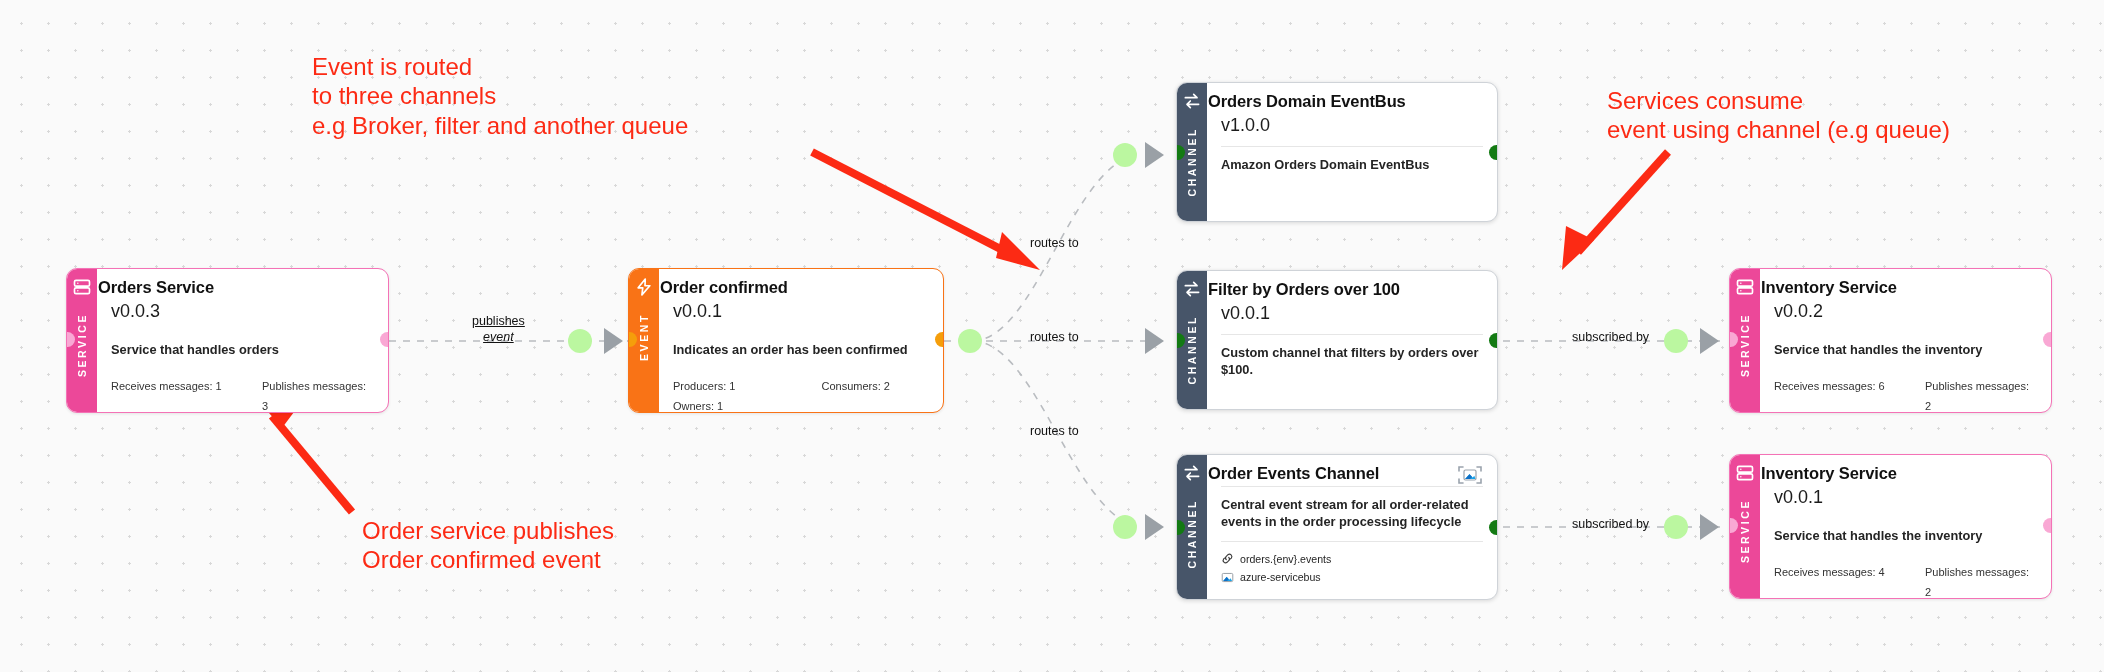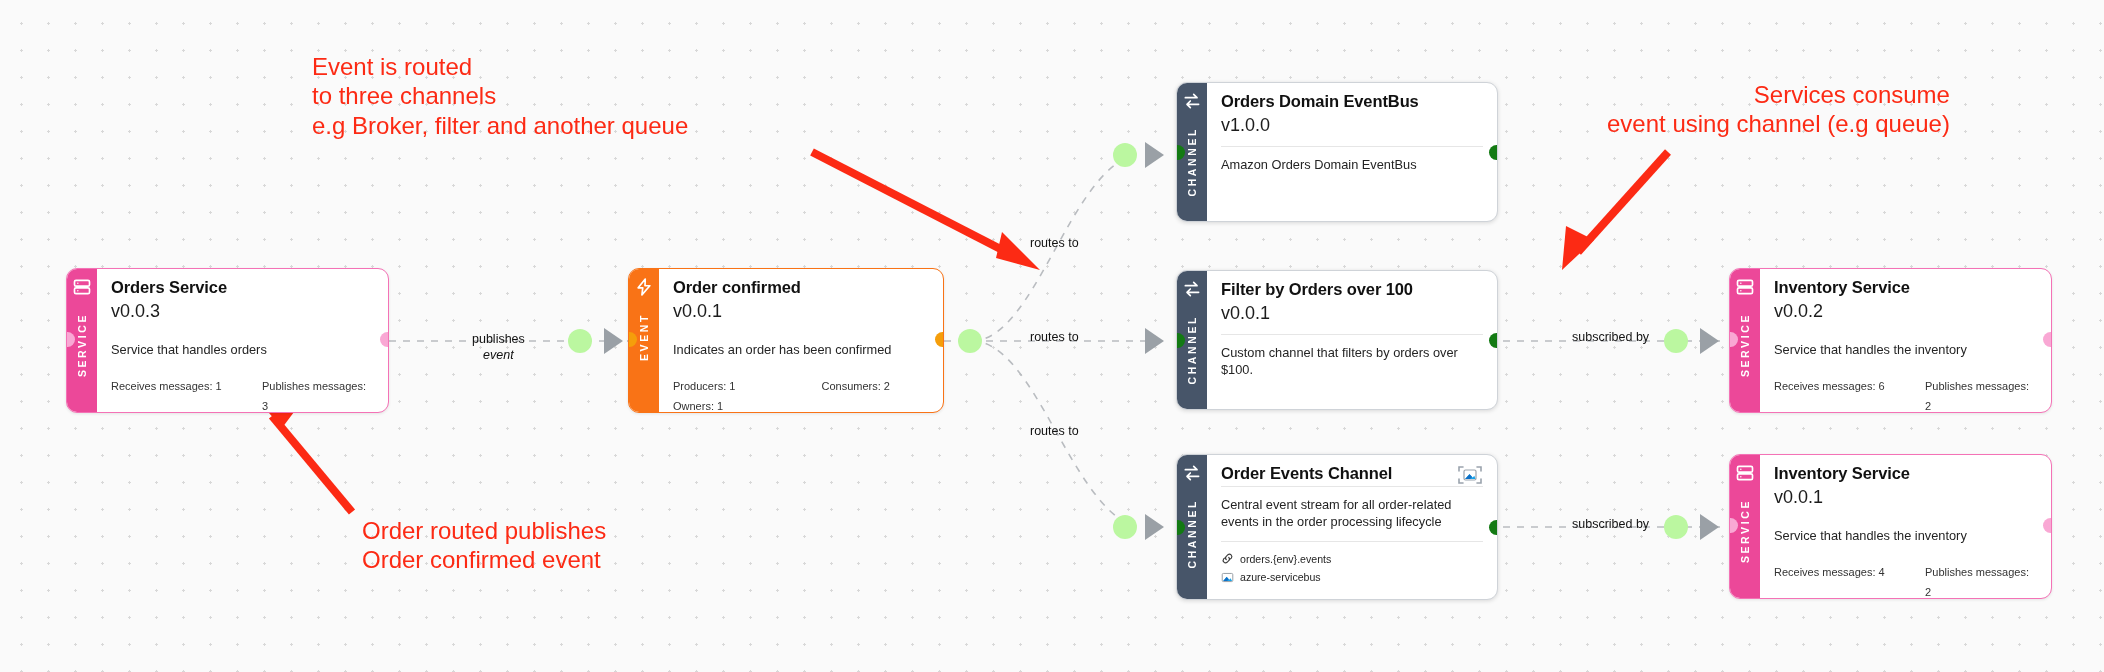--- a/index.html
+++ b/index.html
@@ -67,21 +67,21 @@
     white-space: nowrap;
   }
   .body {
     flex: 1 1 auto;
     display: flex;
     flex-direction: column;
     min-width: 0;
     padding: 0;
   }
   .hdr {
-    padding: 9px 14px 0 14px;
+    padding: 9px 14px 0 1px;
     display: flex;
     align-items: flex-start;
     justify-content: space-between;
   }
   .title {
     font-size: 16.5px;
     font-weight: 700;
     color: #111111;
     line-height: 1.15;
     letter-spacing: -0.1px;
@@ -95,20 +95,21 @@
   .sep {
     height: 1px;
     background: #e6e6e6;
     margin: 0 14px;
   }
   .desc {
     padding: 9px 14px 10px 14px;
     font-size: 12.8px;
     color: #242424;
     line-height: 1.35;
+    font-weight: bold;
   }
   .stats {
     padding: 8px 14px 10px 14px;
     font-size: 11px;
     color: #333333;
     line-height: 1.85;
   }
   .stats-row {
     display: flex;
   }
@@ -260,21 +261,21 @@
 
   <div class="edge-dot" style="left:1113px; top:515px;"></div>
   <div class="arrow" style="left:1145px; top:514px;"></div>
 
   <div class="edge-dot" style="left:1664px; top:329px;"></div>
   <div class="arrow" style="left:1700px; top:328px;"></div>
 
   <div class="edge-dot" style="left:1664px; top:515px;"></div>
   <div class="arrow" style="left:1700px; top:514px;"></div>
 
-  <div class="edge-label two-line" style="left:472px; top:332px;">
+  <div class="edge-label two-line" style="left:472px; top:314px;text-decoration:underline;">
     <span>publishes</span>
     <span class="sub">event</span>
   </div>
   <div class="edge-label" style="left:1030px; top:236px;">routes to</div>
   <div class="edge-label" style="left:1030px; top:330px;">routes to</div>
   <div class="edge-label" style="left:1030px; top:424px;">routes to</div>
   <div class="edge-label" style="left:1572px; top:330px;">subscribed by</div>
   <div class="edge-label" style="left:1572px; top:517px;">subscribed by</div>
 
   <div class="node n-service" style="left:66px; top:268px; width:323px; height:145px;">
@@ -485,18 +486,18 @@
         </div>
       </div>
     </div>
     <div class="handle h-pink" style="left:-7px; top:63px; width:15px; height:15px;"></div>
     <div class="handle h-pink" style="right:-7px; top:63px; width:15px; height:15px;"></div>
   </div>
 
   <div class="annotation" style="left:312px; top:52px;">Event is routed
 to three channels
 e.g Broker, filter and another queue</div>
-  <div class="annotation" style="left:1607px; top:80px;text-align:right;">Services consume
+  <div class="annotation" style="left:1607px; top:86px;">Services consume
 event using channel (e.g queue)</div>
-  <div class="annotation" style="left:362px; top:516px;">Order routed publishes
+  <div class="annotation" style="left:362px; top:516px;">Order service publishes
 Order confirmed event</div>
 
 </div>
 
 </body></html>

